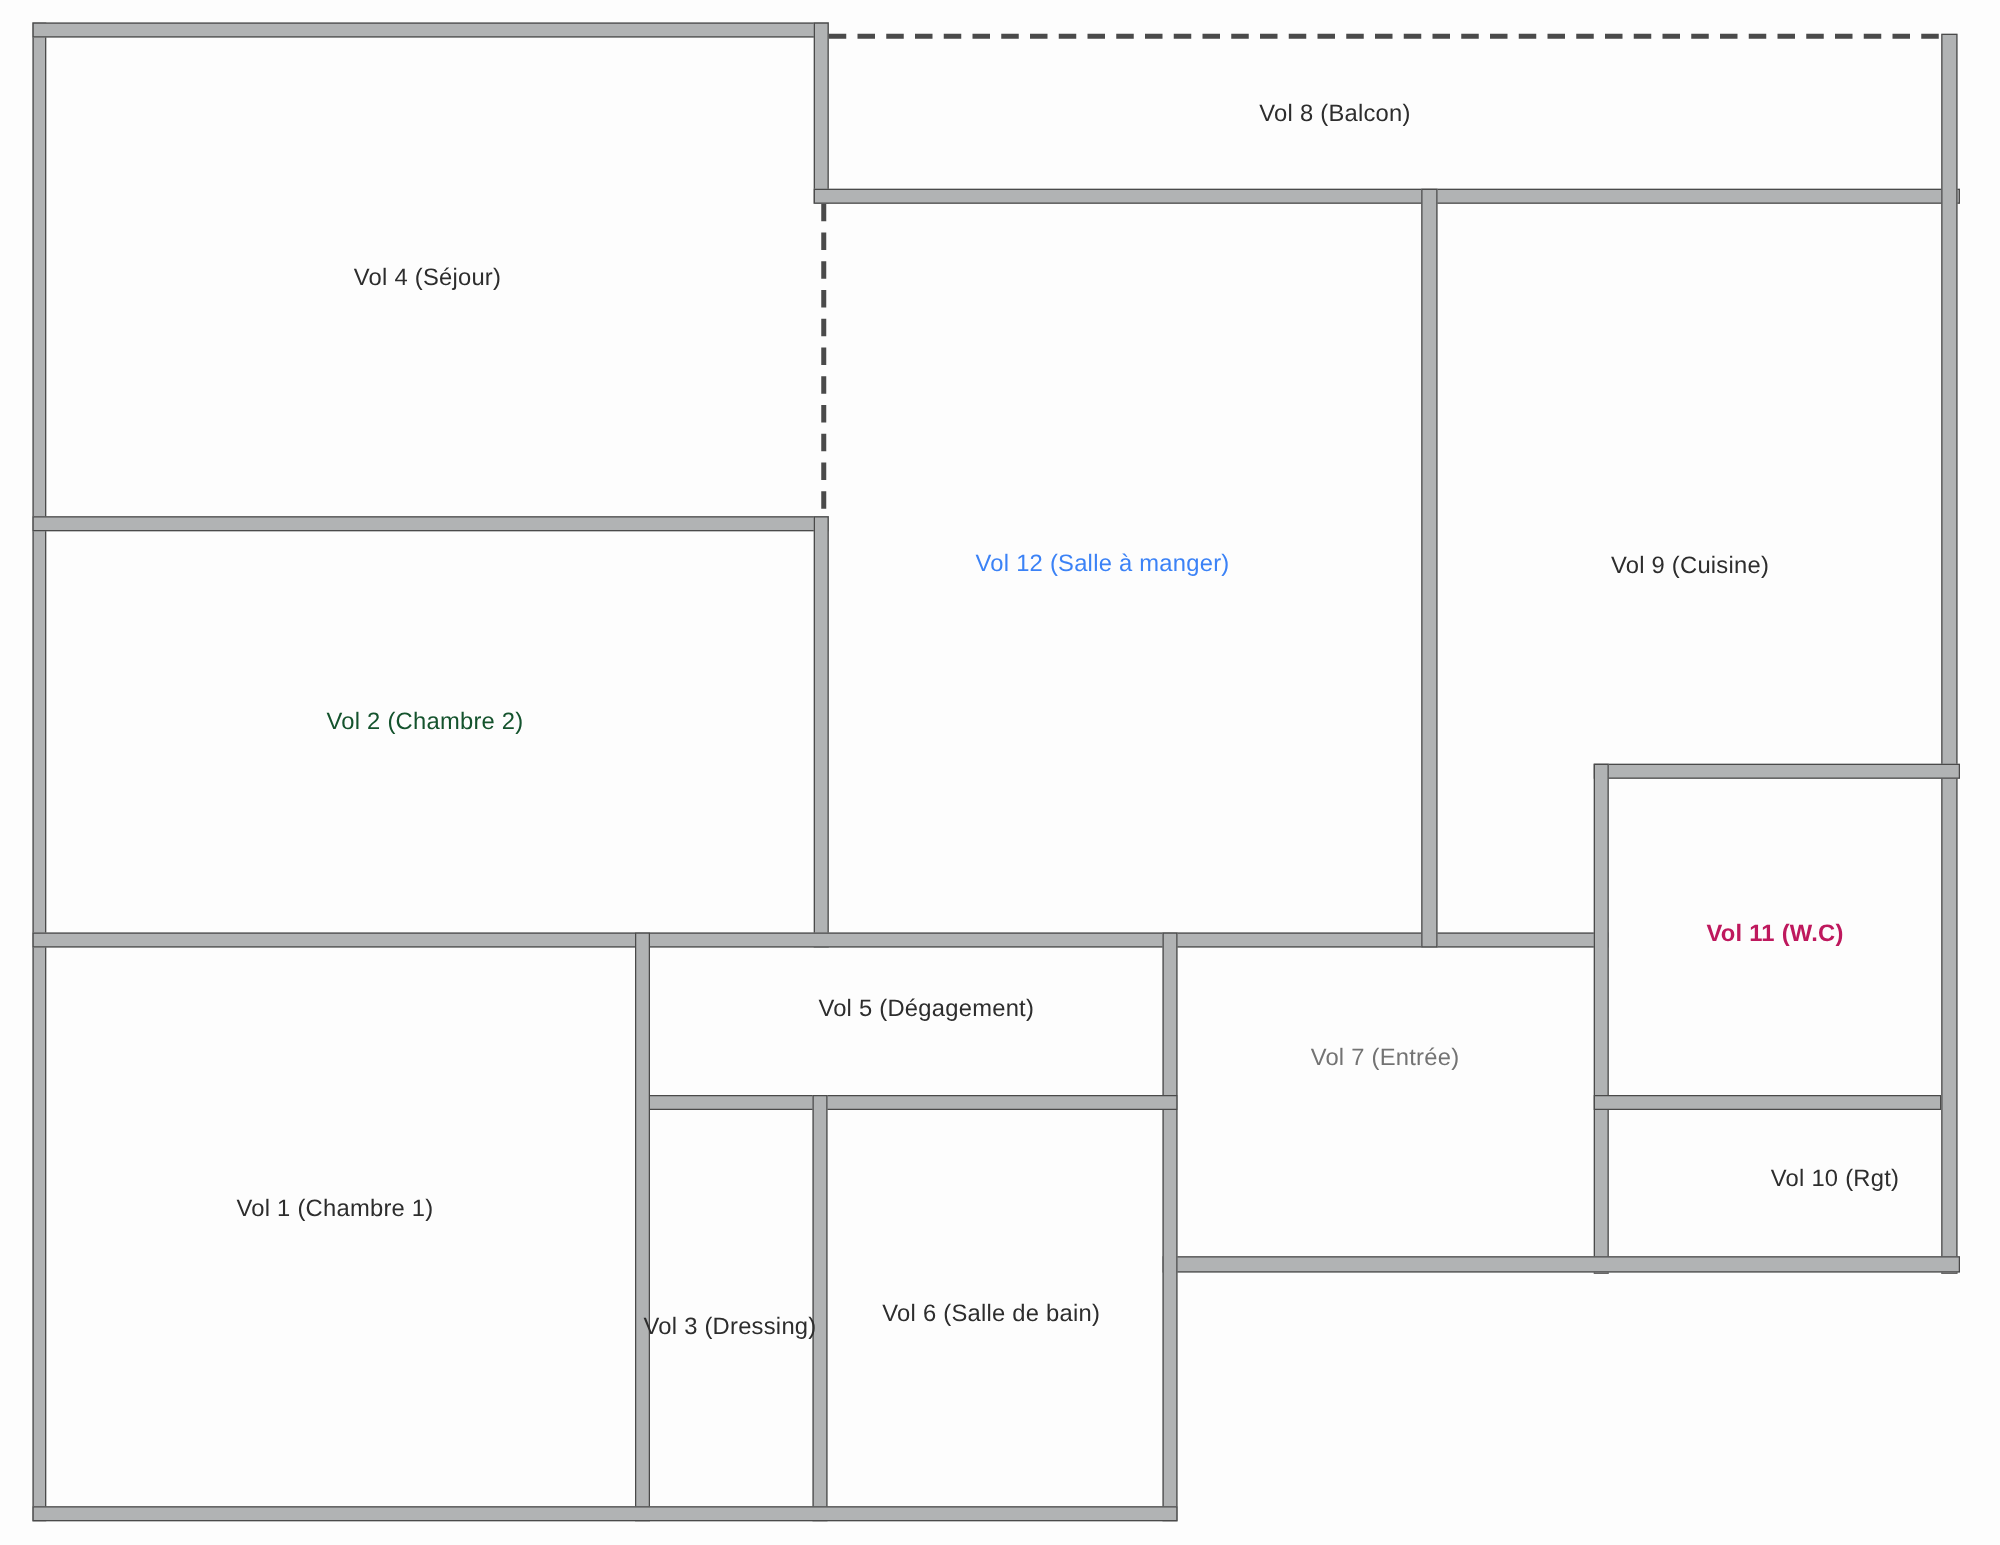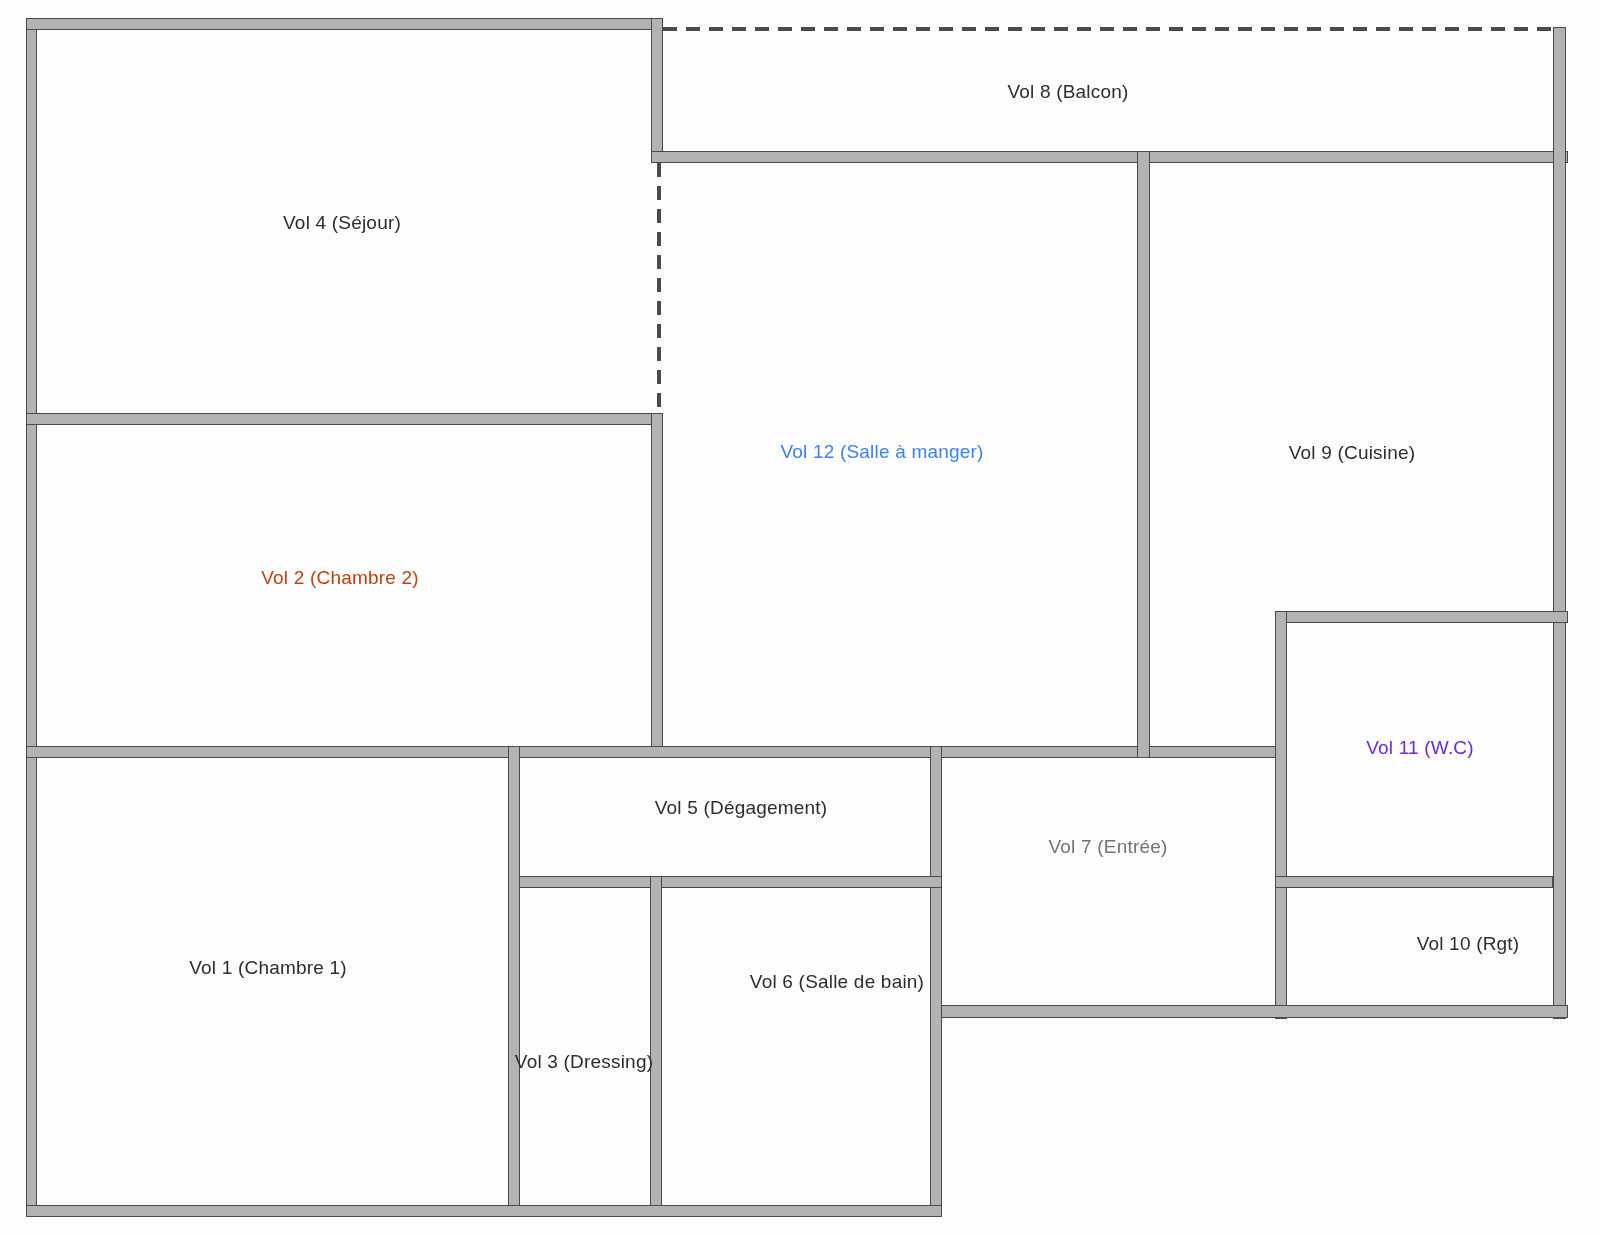--- a/index.html
+++ b/index.html
@@ -60,25 +60,25 @@
       <div class="wall" style="left: 1275px; top: 876px; width: 278px; height: 12px; background: rgb(177, 179, 180); border-color: rgb(74, 74, 74);"></div>
       <div class="wall" style="left: 930px; top: 1005px; width: 638px; height: 13px; background: rgb(177, 179, 180); border-color: rgb(74, 74, 74);"></div>
       <div class="wall" style="left: 930px; top: 746px; width: 12px; height: 471px; background: rgb(177, 179, 180); border-color: rgb(74, 74, 74);"></div>
       <div class="wall" style="left: 508px; top: 876px; width: 434px; height: 12px; background: rgb(177, 179, 180); border-color: rgb(74, 74, 74);"></div>
       <div class="wall" style="left: 508px; top: 746px; width: 12px; height: 471px; background: rgb(177, 179, 180); border-color: rgb(74, 74, 74);"></div>
       <div class="wall" style="left: 650px; top: 876px; width: 12px; height: 341px; background: rgb(177, 179, 180); border-color: rgb(74, 74, 74);"></div>
       <div class="wall" style="left: 26px; top: 1205px; width: 916px; height: 12px; background: rgb(177, 179, 180); border-color: rgb(74, 74, 74);"></div>
     </div>
   <div id="labels">
       <div class="room-label" style="left: 268px; top: 968px; color: rgb(45, 45, 45);">Vol 1 (Chambre 1)</div>
-      <div class="room-label" style="left: 340px; top: 578px; color: #c2410c;">Vol 2 (Chambre 2)</div>
+      <div class="room-label" style="left: 340px; top: 578px; color: #14532d;">Vol 2 (Chambre 2)</div>
       <div class="room-label" style="left: 584px; top: 1042px; color: rgb(45, 45, 45); margin-top: 20px;">Vol 3 (Dressing)</div>
       <div class="room-label" style="left: 342px; top: 223px; color: rgb(45, 45, 45);">Vol 4 (Séjour)</div>
       <div class="room-label" style="left: 725px; top: 808px; color: rgb(45, 45, 45); margin-left: 16px;">Vol 5 (Dégagement)</div>
-      <div class="room-label" style="left: 793px; top: 982px; color: rgb(45, 45, 45); margin-left: 44px;">Vol 6 (Salle de bain)</div>
+      <div class="room-label" style="left: 793px; top: 1052px; color: rgb(45, 45, 45);">Vol 6 (Salle de bain)</div>
       <div class="room-label" style="left: 1108px; top: 847px; color: #737373;">Vol 7 (Entrée)</div>
       <div class="room-label" style="left: 1068px; top: 92px; color: rgb(45, 45, 45);">Vol 8 (Balcon)</div>
       <div class="room-label" style="left: 1352px; top: 453px; color: rgb(45, 45, 45);">Vol 9 (Cuisine)</div>
       <div class="room-label" style="left: 1420px; top: 944px; color: rgb(45, 45, 45); margin-left: 48px;">Vol 10 (Rgt)</div>
-      <div class="room-label" style="left: 1420px; top: 748px; color: #6d28d9;">Vol 11 (W.C)</div>
+      <div class="room-label" style="left: 1420px; top: 748px; color: #be185d; font-weight: bold;">Vol 11 (W.C)</div>
       <div class="room-label" style="left: 882px; top: 452px; color: #3b82f6;">Vol 12 (Salle à manger)</div>
     </div>
 </div>
 
 </body></html>

